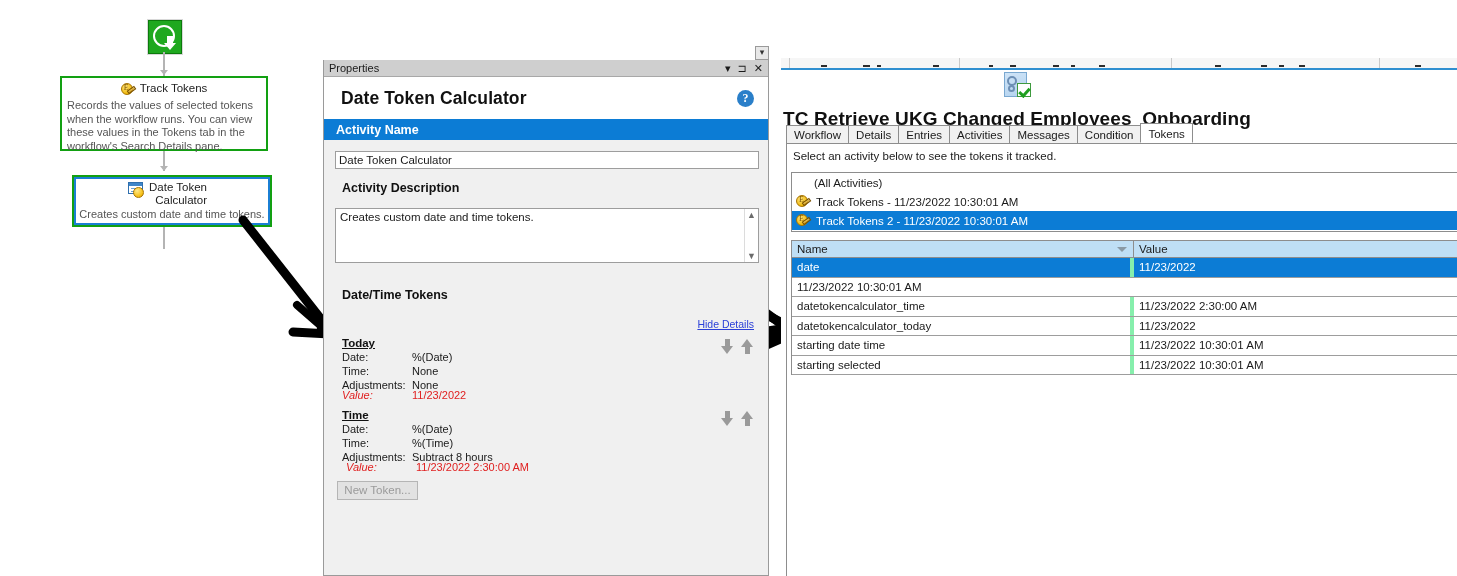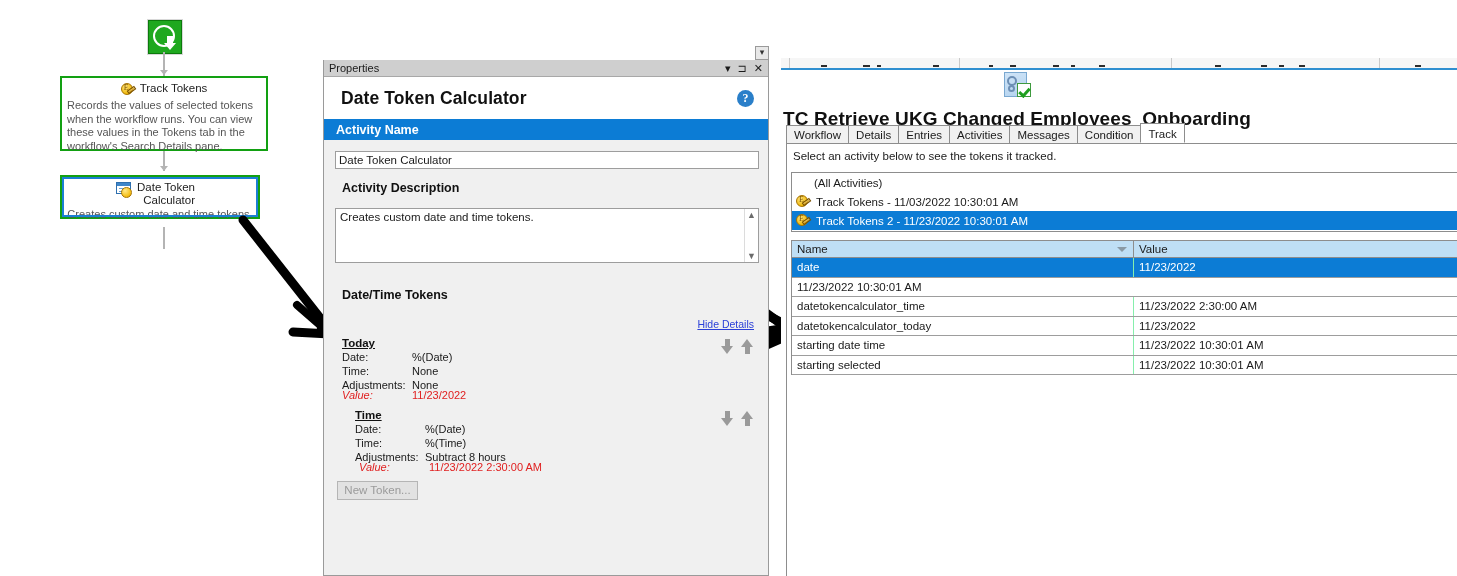--- a/index.html
+++ b/index.html
@@ -539,21 +539,21 @@
     display: flex;
     height: 19.5px;
     border-bottom: 1px solid #9d9d9d;
     font-size: 11.5px;
     color: #1a1a1a;
     box-sizing: border-box;
   }
   .grid-row.selected { background: #0c7cd5; color:#ffffff; }
   .grid-row .c-name {
     width: 342px; flex: 0 0 342px;
-    border-right: 1px solid #86efac;
+    border-right: 4px solid #86efac;
     padding-left: 5px;
     box-sizing: border-box;
     display: flex; align-items: center;
   }
   .grid-row .c-value {
     flex: 1;
     padding-left: 5px;
     box-sizing: border-box;
     display: flex; align-items: center;
   }
@@ -582,21 +582,21 @@
             <span class="pencil"></span>
         </span>
         <span class="wf-node-title">Track Tokens</span>
       </div>
       <div class="wf-node-desc">Records the values of selected tokens when the workflow runs. You can view these values in the Tokens tab in the workflow's Search Details pane.</div>
     </div>
 
     <div class="connector" style="left:163px; top:151px; height:20px;"></div>
     <div class="conn-arrow" style="left:160px; top:166px;"></div>
 
-    <div class="wf-node selected" style="left:60px; top:175px; width:200px; height:44px;">
+    <div class="wf-node selected" style="left:72px; top:175px; width:200px; height:52px;">
       <div class="inner-sel"></div>
       <div class="wf-node-head" style="justify-content:flex-start; padding-left:54px;">
         <span class="icon-datecalc">
           <span class="win"></span>
             <span class="coin2"></span>
         </span>
         <span class="wf-node-title"><span>Date Token</span><br><span>Calculator</span></span>
       </div>
       <div class="wf-node-desc" style="text-align:center; padding-top:1px;">Creates custom date and time tokens.</div>
     </div>
@@ -680,21 +680,21 @@
           <div class="token-value-row" style="margin-top:-4px;">
             <span class="lbl">Value:</span>
             <span>11/23/2022</span>
           </div>
         </div>
         <div class="move-arrows" style="top:199px;">
           <span class="arrow-dn"></span>
           <span class="arrow-up"></span>
         </div>
 
-        <div class="token-block" style="top:268px;margin-left:13px;">
+        <div class="token-block" style="top:268px;">
           <div class="tb-title">Time</div>
           <div class="token-row">
             <span class="lbl">Date:</span>
             <span class="val">%(Date)</span>
           </div>
           <div class="token-row">
             <span class="lbl">Time:</span>
             <span class="val">%(Time)</span>
           </div>
           <div class="token-row">
@@ -751,38 +751,38 @@
       <span class="rp-title">TC Retrieve UKG Changed Employees_Onboarding</span>
     </div>
 
     <div class="tab-strip">
       <div class="tab">Workflow</div>
       <div class="tab">Details</div>
       <div class="tab">Entries</div>
       <div class="tab">Activities</div>
       <div class="tab">Messages</div>
       <div class="tab">Condition</div>
-      <div class="tab active">Track</div>
+      <div class="tab active">Tokens</div>
       <div class="tab-fill"></div>
     </div>
 
     <div class="tokens-pane">
 
       <div class="tokens-hint">Select an activity below to see the tokens it tracked.</div>
 
       <div class="activity-list">
         <div class="activity-row plain">
           <span>(All Activities)</span>
         </div>
         <div class="activity-row">
           <span class="icon-token">
             <span class="coin"></span>
               <span class="pencil"></span>
           </span>
-          <span>Track Tokens - 11/03/2022 10:30:01 AM</span>
+          <span>Track Tokens - 11/23/2022 10:30:01 AM</span>
         </div>
         <div class="activity-row selected">
           <span class="icon-token">
             <span class="coin"></span>
               <span class="pencil"></span>
           </span>
           <span>Track Tokens 2 - 11/23/2022 10:30:01 AM</span>
         </div>
       </div>
 

